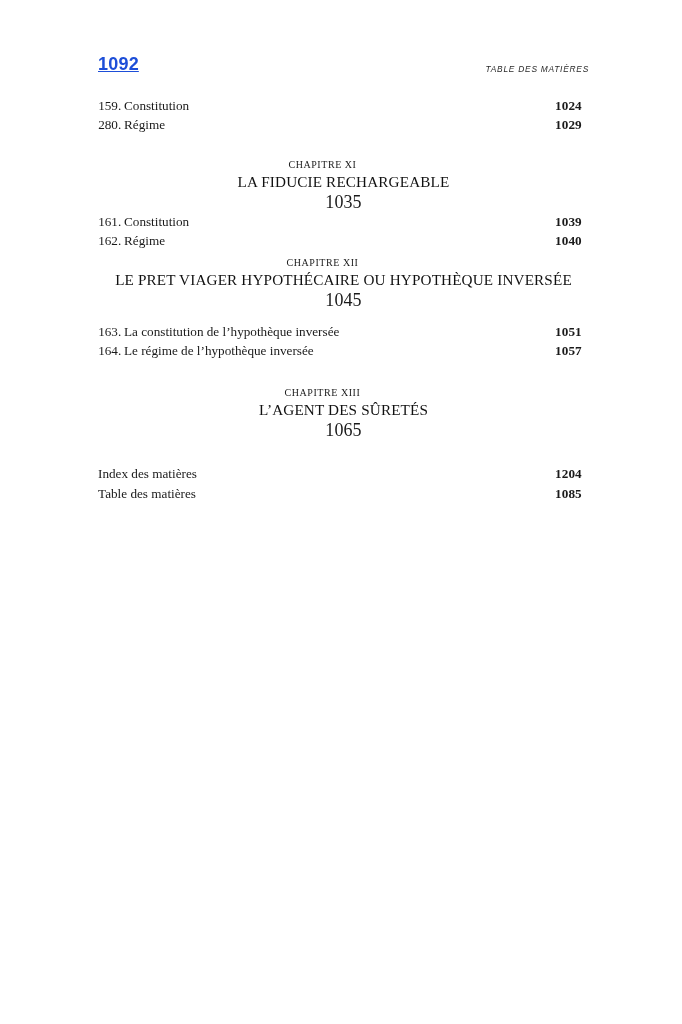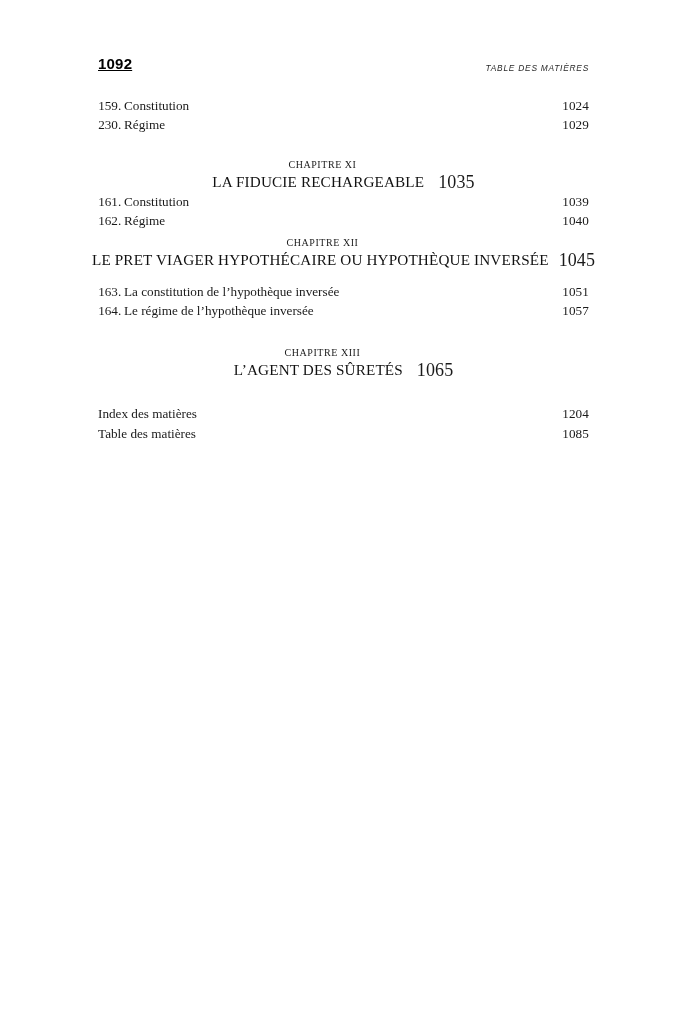--- a/index.html
+++ b/index.html
@@ -31,22 +31,22 @@
     top: 55px;
     width: 491px;
     height: 20px;
     display: flex;
     align-items: baseline;
     justify-content: space-between;
   }
   .folio {
     font-family: "Liberation Sans", "DejaVu Sans", sans-serif;
     font-weight: bold;
-    font-size: 15px;
-    color: #000000;
+    font-size: 18px;
+    color: #1d4ed8;
     letter-spacing: 0.2px;
     line-height: 18px;
     text-decoration: underline;
   }
   .runhead {
     font-family: "Liberation Sans", "DejaVu Sans", sans-serif;
     font-style: italic;
     font-weight: normal;
     font-size: 8.4px;
     color: #2a2a2a;
@@ -74,24 +74,24 @@
   }
   .entry .label {
     flex: 0 0 auto;
   }
   .entry .filler {
     flex: 1 1 auto;
     min-width: 4px;
   }
   .entry .pageno {
     flex: 0 0 auto;
-    text-align: right;
     min-width: 34px;
     font-size: 13.2px;
     letter-spacing: 0.1px;
+    font-weight: bold;
   }
   .entry .num {
     display: inline-block;
     min-width: 26px;
     text-align: center;
   }
 
   
   .chapter-block {
     width: 100%;
@@ -104,20 +104,21 @@
     color: #1a1a1a;
     
     padding-right: 42px;
   }
   .chapter-title-row {
     display: flex;
     align-items: center;
     justify-content: center;
     line-height: 20px;
     white-space: nowrap;
+    flex-direction: column;
   }
   .chapter-title {
     font-size: 15.2px;
     letter-spacing: 0.15px;
     color: #111111;
   }
   .chapter-title-row .gap {
     display: inline-block;
     width: 14px;
     flex: 0 0 auto;
@@ -148,21 +149,21 @@
   </div>
 
   <div class="content">
 
     <div class="entry">
       <span class="label"><span class="num">159. </span><span>Constitution</span></span>
       <span class="filler"></span>
       <span class="pageno">1024</span>
     </div>
     <div class="entry">
-      <span class="label"><span class="num">230. </span><span>Régime</span></span>
+      <span class="label"><span class="num">280. </span><span>Régime</span></span>
       <span class="filler"></span>
       <span class="pageno">1029</span>
     </div>
 
     <div class="sp-chapxi"></div>
 
     <div class="chapter-block">
       <div class="chapter-kicker">CHAPITRE XI</div>
       <div class="chapter-title-row">
         <span class="chapter-title">LA FIDUCIE RECHARGEABLE</span>

